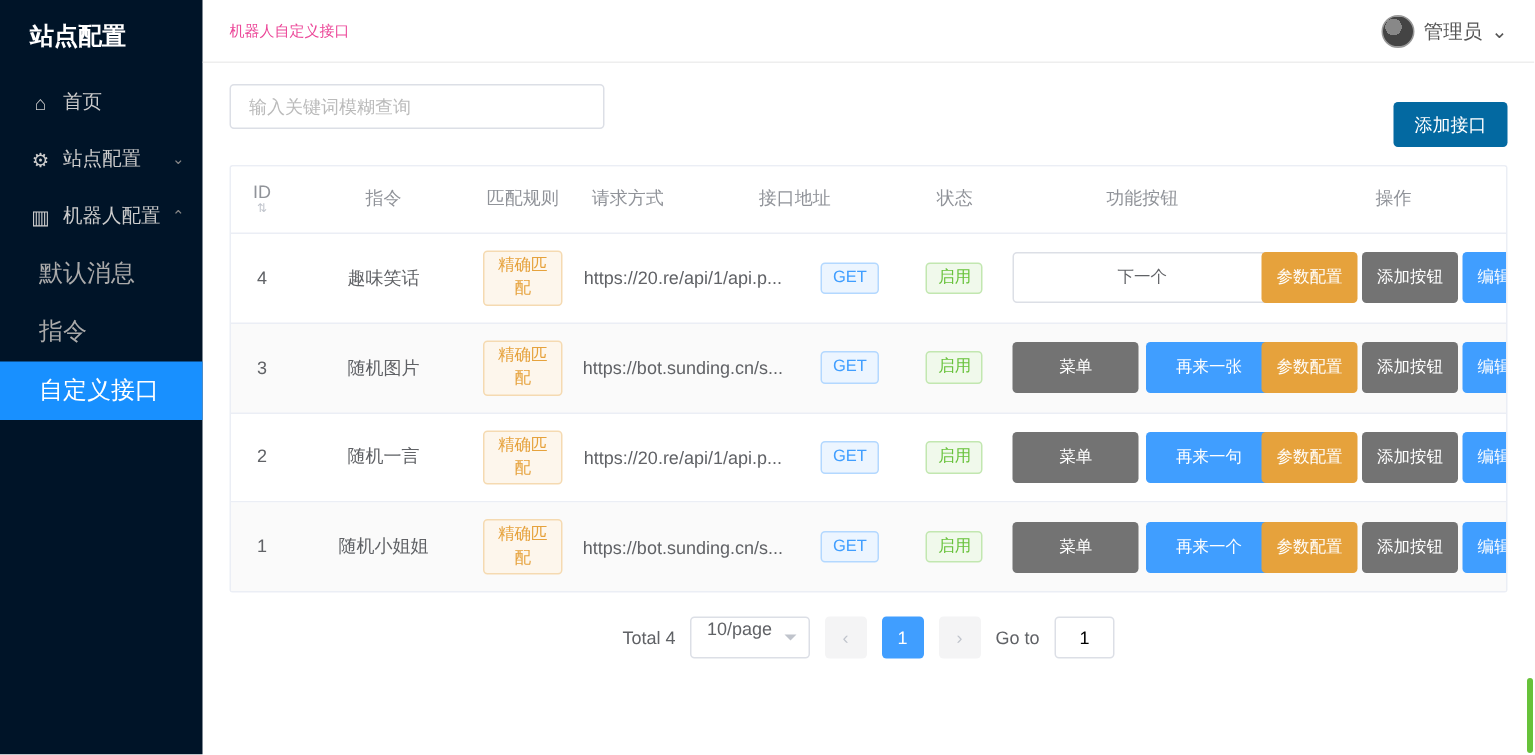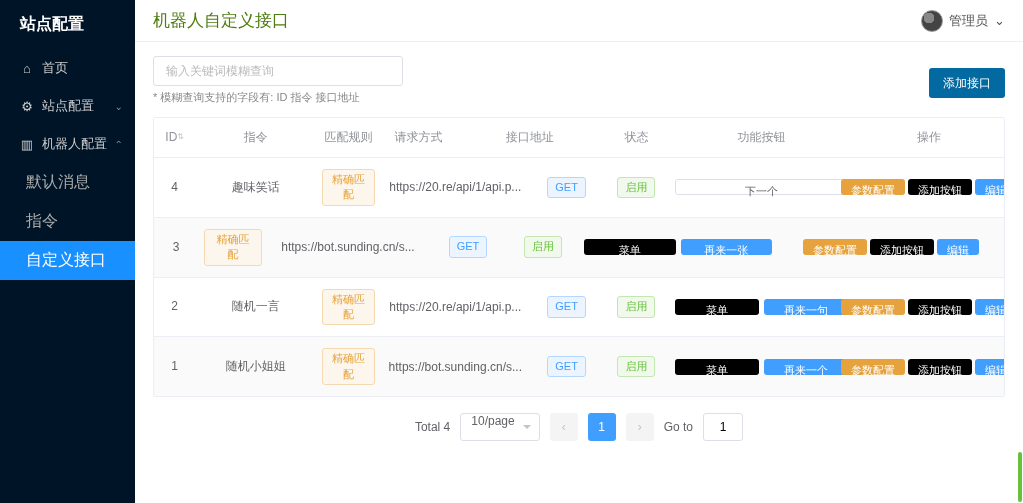--- a/index.html
+++ b/index.html
@@ -7,56 +7,56 @@
 .app{display:flex;width:1023px;height:503px;overflow:hidden}
 .sidebar{width:135px;background:#001428;color:#bbb;flex-shrink:0;display:flex;flex-direction:column}
 .logo{color:#fff;font-size:16px;font-weight:600;padding:14px 0 14px 20px}
 .nav-item{display:flex;align-items:center;padding:10px 12px 10px 20px;cursor:pointer;font-size:13px;color:#ccc}
 .nav-item .ico{width:14px;height:14px;margin-right:8px;display:inline-flex;align-items:center;justify-content:center}
 .nav-item .chev{margin-left:auto;font-size:10px;color:#888}
 .sub-item{padding:9px 0 9px 26px;font-size:16px;color:#aaa;cursor:pointer}
 .sub-item.active{background:#1890ff;color:#fff}
 .main{flex:1;display:flex;flex-direction:column;overflow:hidden}
 .topbar{height:42px;display:flex;align-items:center;padding:0 18px;border-bottom:1px solid #eee}
-.crumb{font-size:17px;color:#4d7c0f}
+.crumb{font-size:10px;color:#ec4899}
 .user{margin-left:auto;display:flex;align-items:center;gap:6px;font-size:13px;color:#555;cursor:pointer}
 .avatar{width:22px;height:22px;border-radius:50%;background:radial-gradient(circle at 35% 35%,#888 0 30%,#444 30% 100%);border:1px solid #999}
 .content{padding:14px 18px 0;flex:1;overflow:auto}
 .toolbar{display:flex;align-items:flex-start;margin-bottom:12px}
 .search-col{display:flex;flex-direction:column;gap:4px}
 .search-input{width:250px;height:30px;border:1px solid #dcdfe6;border-radius:3px;padding:0 12px;font-size:12px;color:#666;outline:none}
 .search-input::placeholder{color:#bbb}
 .hint{font-size:11px;color:#888}
 .actions{margin-left:auto;display:flex;gap:10px;padding-top:12px}
 .btn{height:30px;border:none;border-radius:3px;padding:0 14px;font-size:12px;color:#fff;cursor:pointer}
 .btn-green{background:#67c23a}
 .btn-blue{background:#0369a1}
 .table{border:1px solid #ebeef5;border-radius:2px;overflow:hidden}
 .thead{display:flex;background:#fff;border-bottom:1px solid #ebeef5}
 .th,.td{padding:11px 6px;font-size:12px;display:flex;align-items:center;justify-content:center;text-align:center}
 .th{color:#909399;font-weight:500}
-.col-id{width:44px;flex-direction:row;line-height:1.1}
+.col-id{width:44px;flex-direction:column;line-height:1.1}
 .sort{font-size:8px;color:#c0c4cc}
 .col-cmd{width:130px}
 .col-rule{width:70px}
 .col-url{width:160px}
 .col-method{width:80px}
 .col-status{width:70px}
 .col-func{width:200px}
 .col-op{flex:1;min-width:150px}
 .row{display:flex;border-bottom:1px solid #ebeef5}
 .row:nth-child(even){background:#fafafa}
 .row:last-child{border-bottom:none}
 .td{color:#606266}
 .tag{display:inline-block;padding:2px 7px;border-radius:3px;font-size:11px;line-height:1.4}
 .tag-warn{background:#fdf6ec;color:#e6a23c;border:1px solid #f5dab1}
 .tag-blue{background:#ecf5ff;color:#409eff;border:1px solid #b3d8ff}
 .tag-green{background:#f0f9eb;color:#67c23a;border:1px solid #c2e7b0}
-.mini-btn{height:16px;line-height:22px;padding:0 10px;font-size:11px;border-radius:3px;color:#fff;border:none;cursor:pointer;white-space:nowrap}
-.mb-green{background:#000000}
+.mini-btn{height:34px;line-height:22px;padding:0 10px;font-size:11px;border-radius:3px;color:#fff;border:none;cursor:pointer;white-space:nowrap}
+.mb-green{background:#737373}
 .mb-blue{background:#409eff}
 .mb-orange{background:#e6a23c}
 .mb-outline{background:#fff;border:1px solid #dcdfe6;color:#606266}
 .func-wrap{display:flex;gap:5px;width:100%;justify-content:center}
 .func-wrap .mini-btn{flex:1}
 .op-wrap{display:flex;gap:3px;justify-content:center;flex-wrap:nowrap}
 .url-text{overflow:hidden;text-overflow:ellipsis;white-space:nowrap;max-width:150px}
 .pager{display:flex;align-items:center;justify-content:center;gap:10px;padding:16px 0;font-size:12px;color:#606266}
 .page-size{height:28px;border:1px solid #dcdfe6;border-radius:3px;padding:0 24px 0 10px;font-size:12px;background:#fff;position:relative;display:flex;align-items:flex-start;cursor:pointer}
 .page-size::after{content:"";position:absolute;right:8px;top:50%;border:4px solid transparent;border-top-color:#c0c4cc;transform:translateY(-25%)}
@@ -98,21 +98,20 @@
         <span class="avatar"></span>
         <span>管理员</span>
         <span>⌄</span>
       </div>
     </div>
 
     <div class="content">
       <div class="toolbar">
         <div class="search-col">
           <input class="search-input" placeholder="输入关键词模糊查询" style="">
-          <span class="hint">* 模糊查询支持的字段有: ID 指令 接口地址</span>
         </div>
         <div class="actions">
           <button class="btn btn-blue">添加接口</button>
         </div>
       </div>
 
       <div class="table">
         <div class="thead">
           <div class="th col-id">
             <span>ID</span>
@@ -150,20 +149,21 @@
               <div class="td col-op">
                 <div class="op-wrap">
                   <button class="mini-btn mb-orange">参数配置</button>
                   <button class="mini-btn mb-green">添加按钮</button>
                   <button class="mini-btn mb-blue">编辑</button>
                 </div>
               </div>
             </div>
             <div class="row">
               <div class="td col-id">3</div>
+              <div class="td col-cmd">随机图片</div>
               <div class="td col-rule">
                 <span class="tag tag-warn">精确匹配</span>
               </div>
               <div class="td col-url">
                 <span class="url-text">https://bot.sunding.cn/s...</span>
               </div>
               <div class="td col-method">
                 <span class="tag tag-blue">GET</span>
               </div>
               <div class="td col-status">

